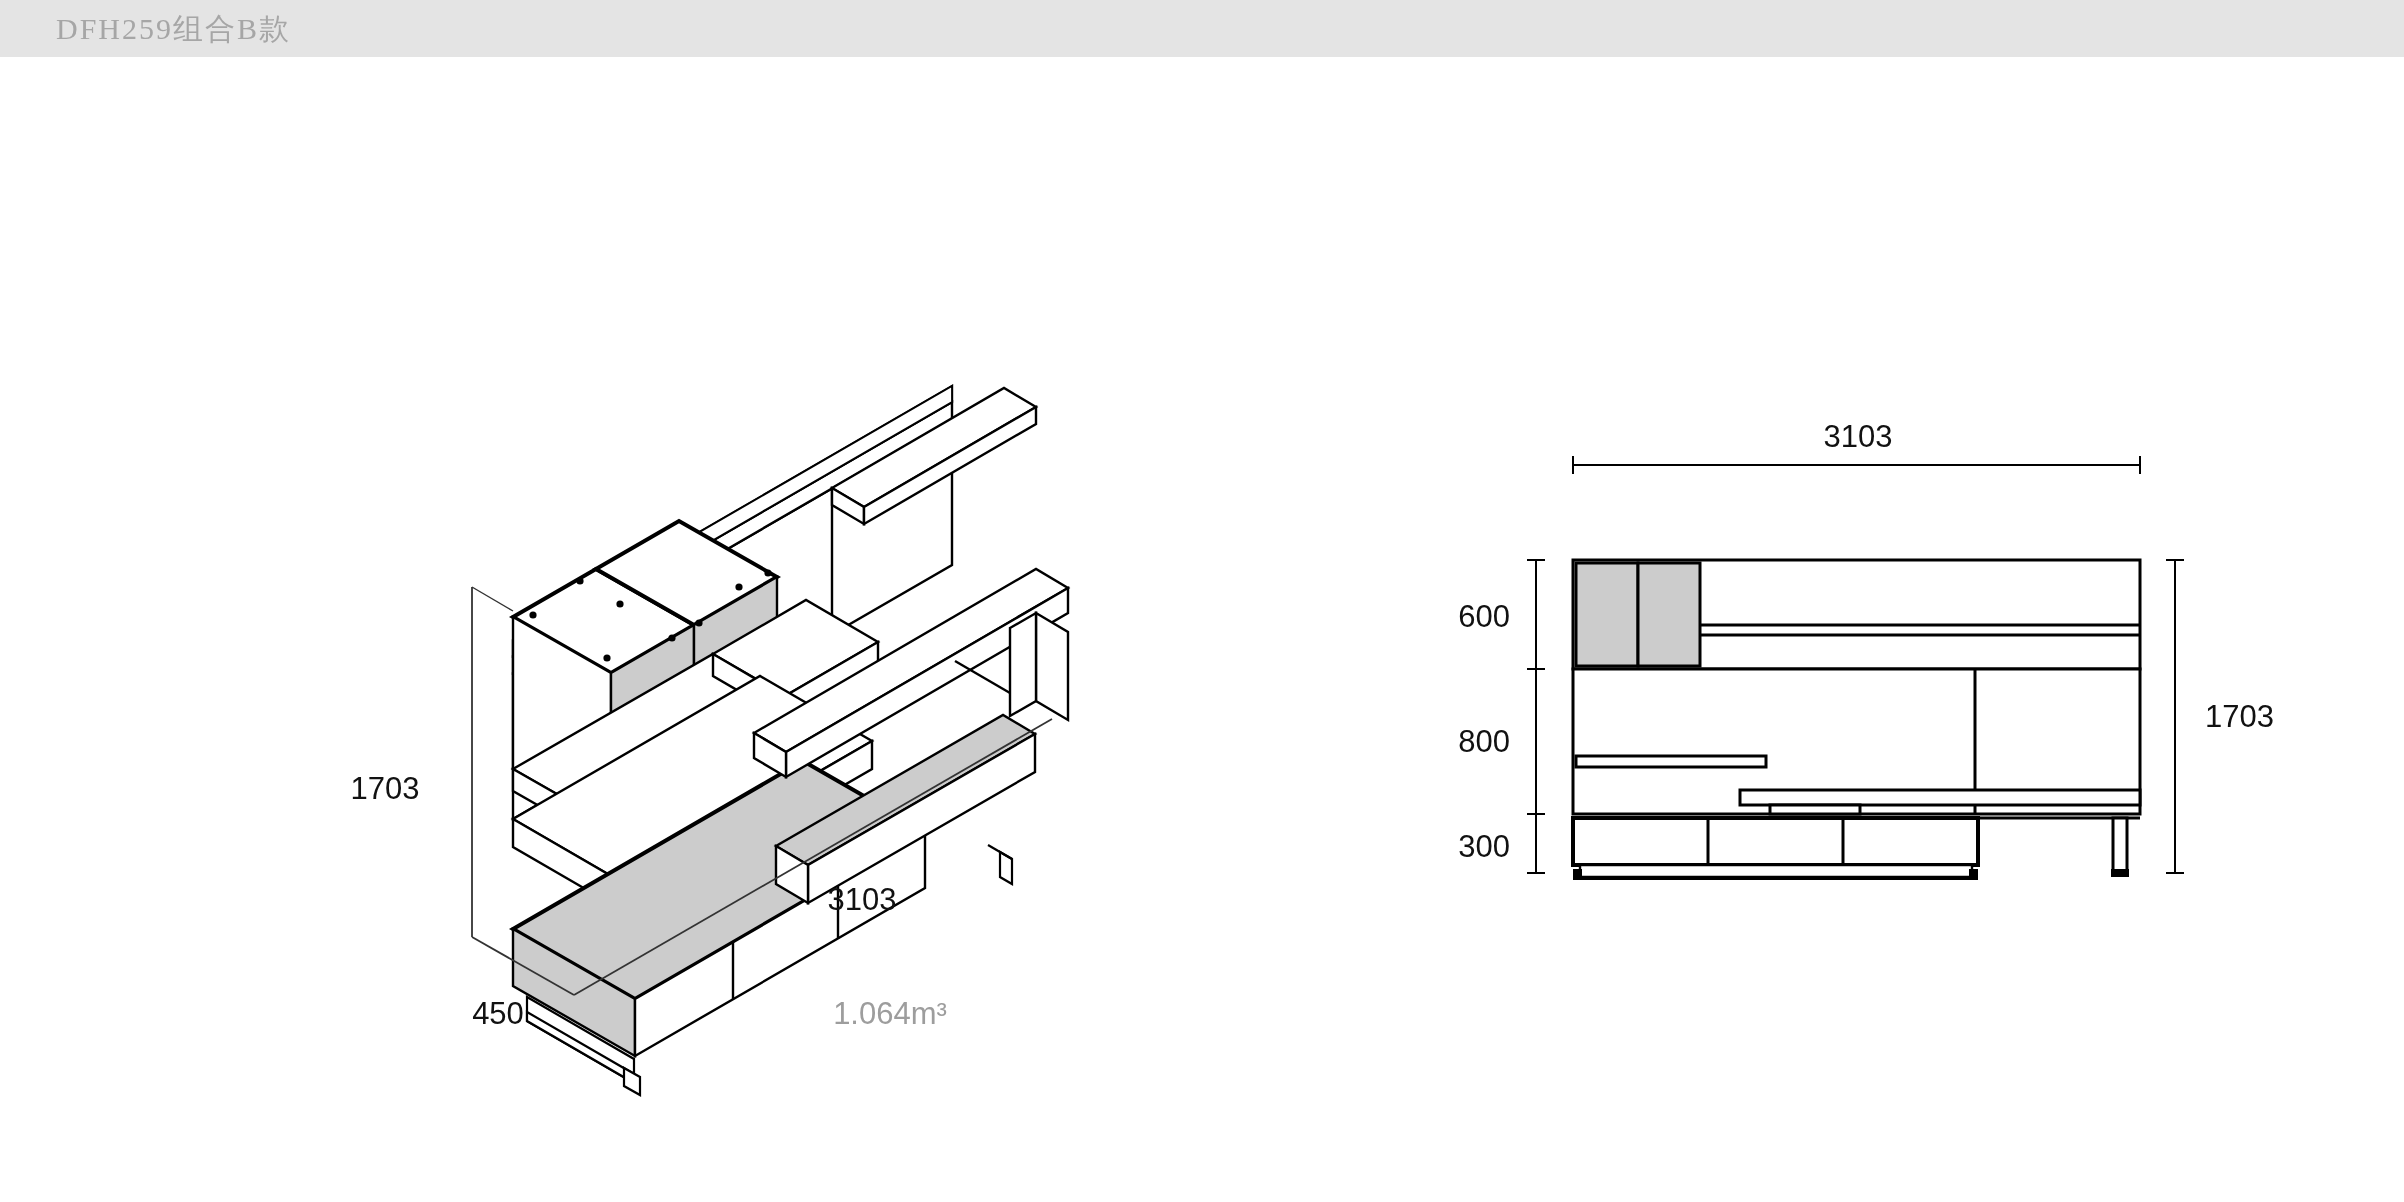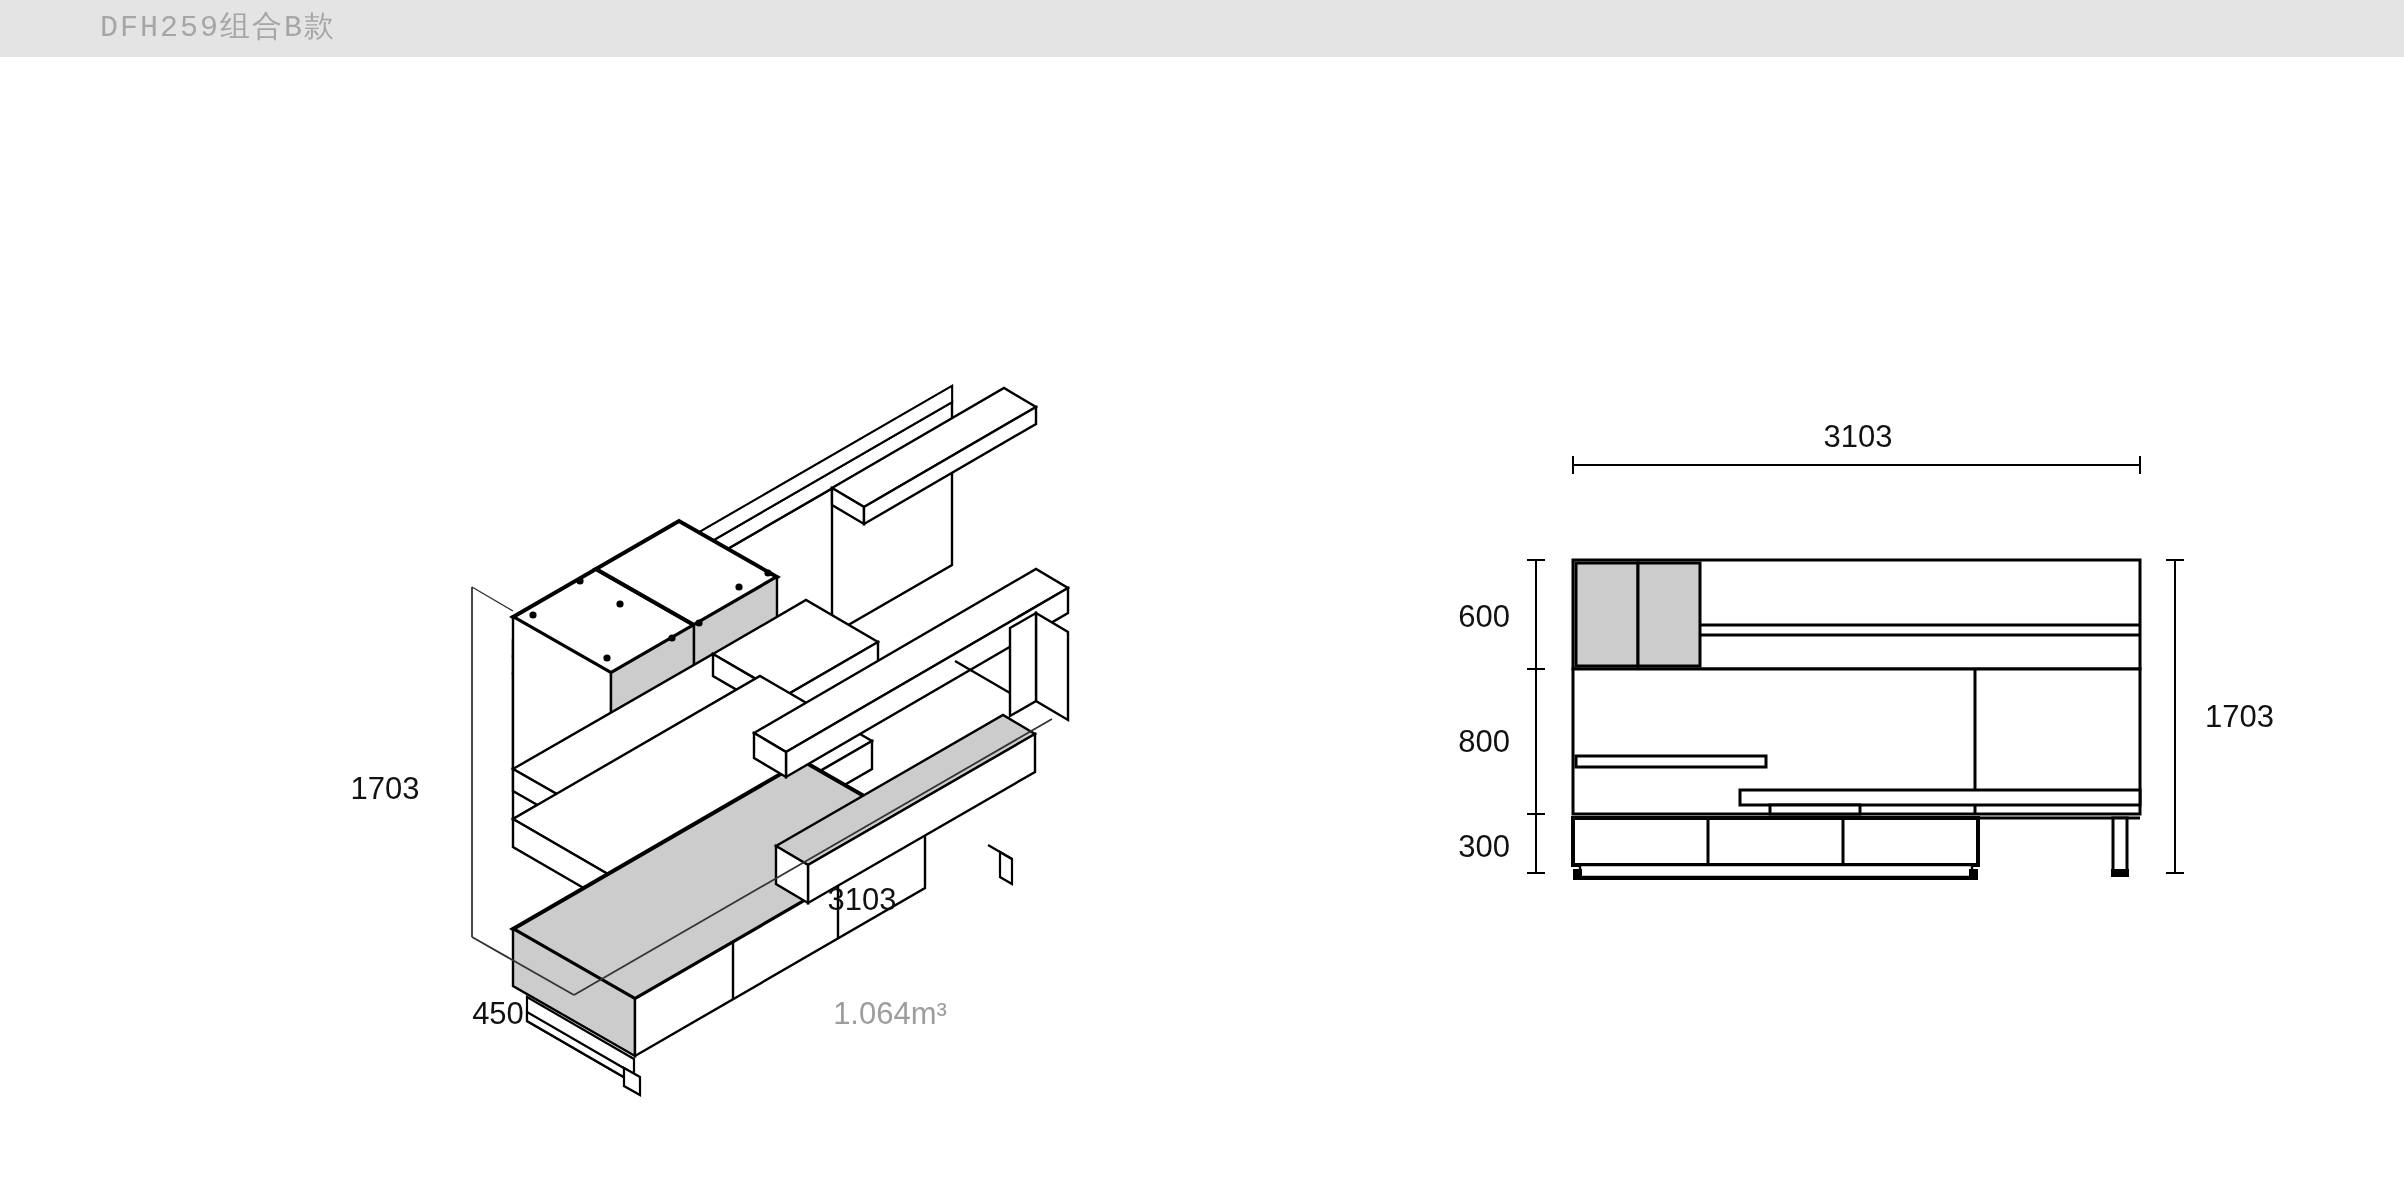--- a/index.html
+++ b/index.html
@@ -26,22 +26,21 @@
   #header-title {
     position: absolute;
     left: 56px;
     top: 0;
     height: 50px;
     line-height: 57px;
     font-size: 30px;
     letter-spacing: 2px;
     color: #a6a6a6;
     white-space: nowrap;
-    font-family: Liberation Mono, monospace;
-    margin-left: 44px;
+    font-family: Liberation Serif, serif;
   }
   #drawing-area {
     position: absolute;
     left: 0;
     top: 57px;
     width: 2404px;
     height: 1145px;
   }
   svg { display: block; }
   .dim-text {

